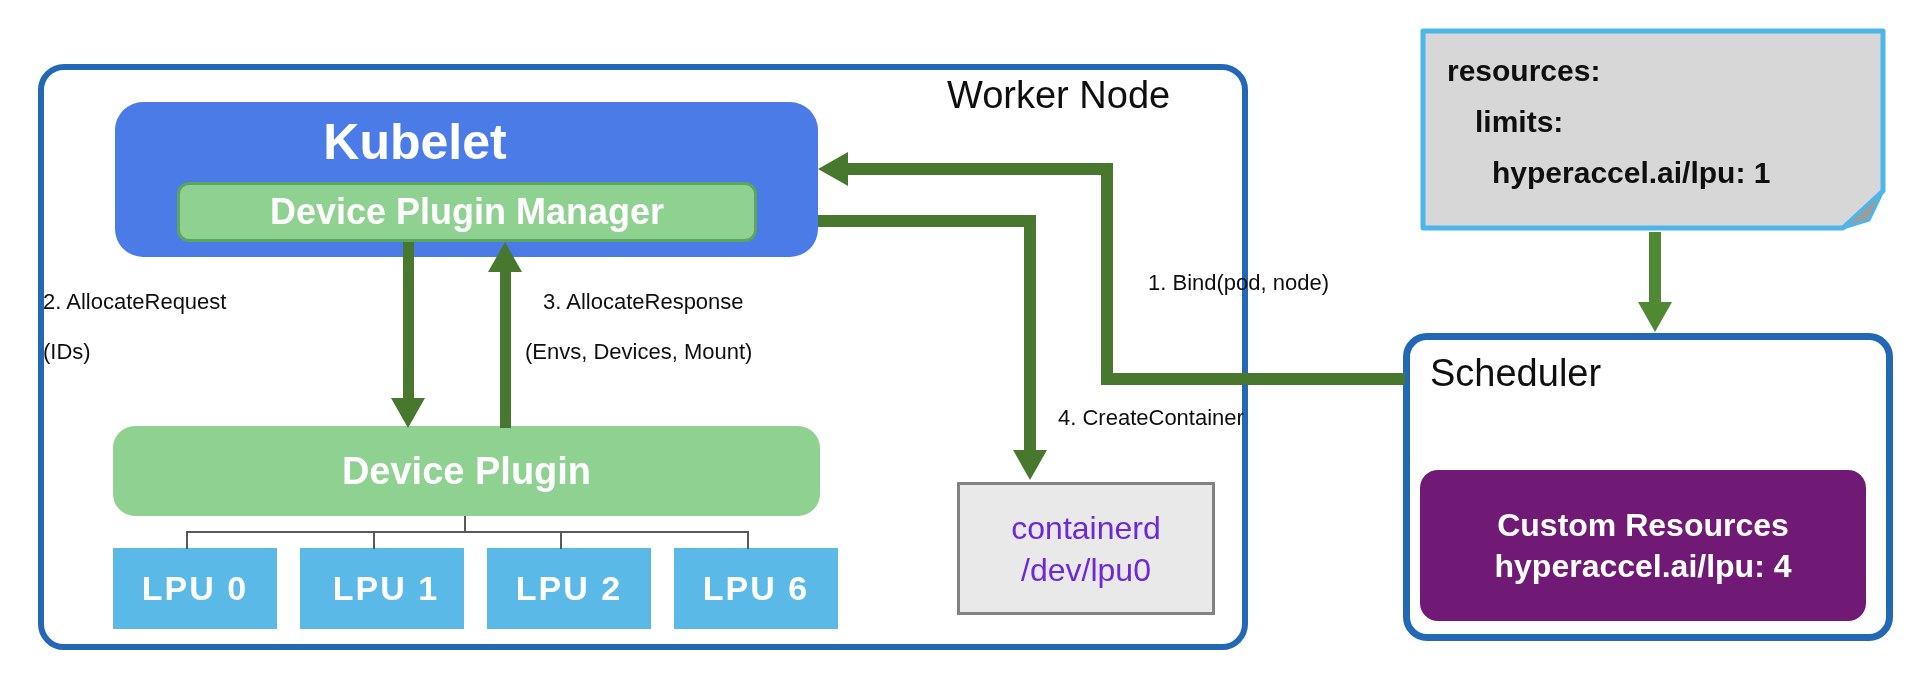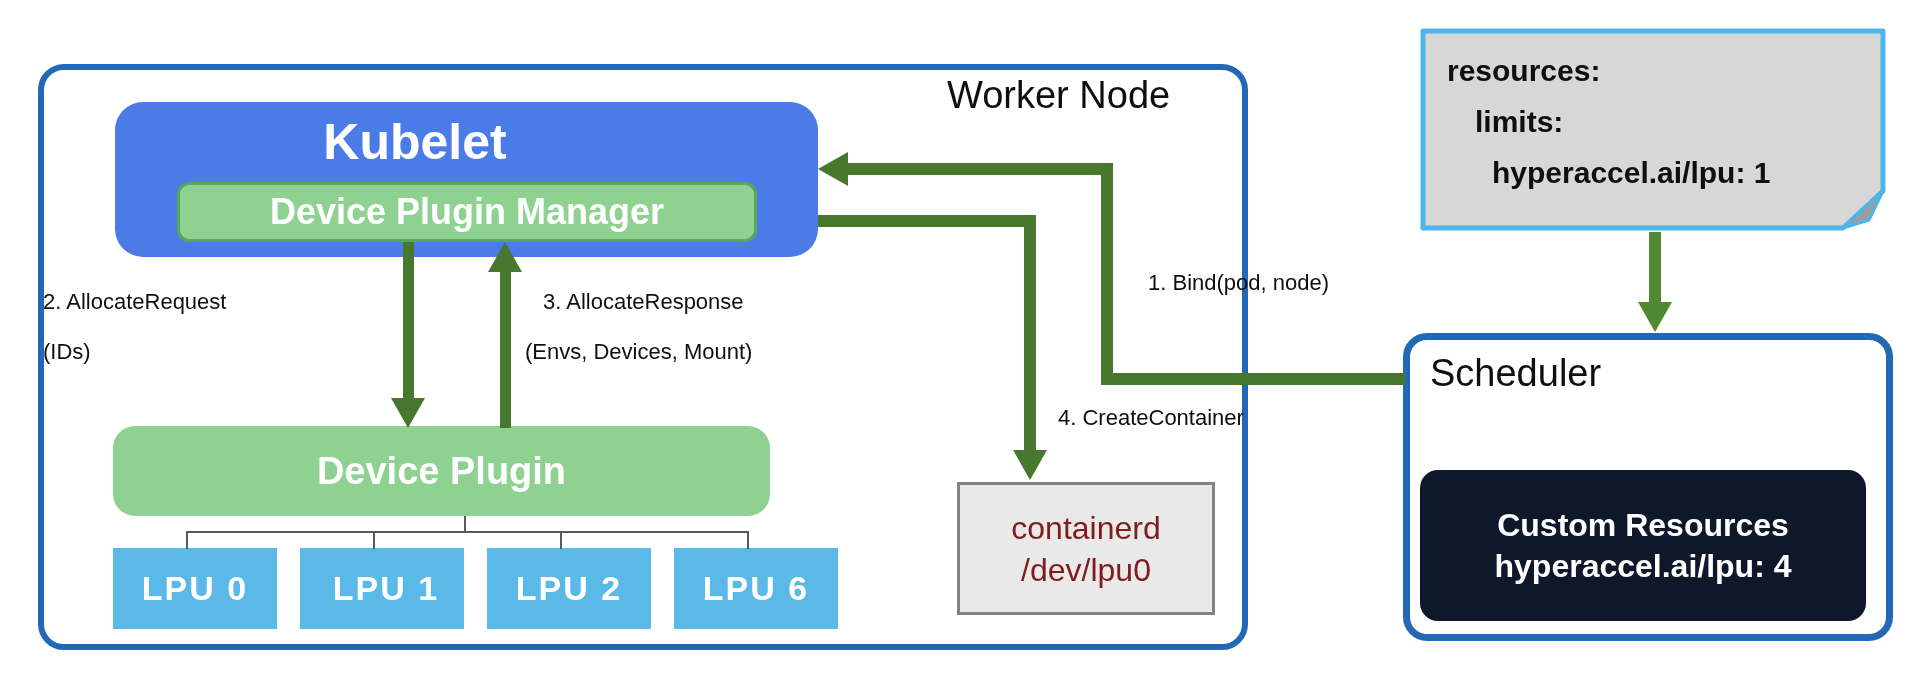--- a/index.html
+++ b/index.html
@@ -8,31 +8,31 @@
   .abs{position:absolute;box-sizing:border-box;}
   .flex-c{display:flex;align-items:center;justify-content:center;text-align:center;}
 
   
   .worker-box{left:38px;top:64px;width:1210px;height:586px;border:6px solid #2368B5;border-radius:26px;background:#ffffff;z-index:1;}
   .scheduler-box{left:1403px;top:333px;width:490px;height:308px;border:7px solid #2368B5;border-radius:24px;background:#ffffff;z-index:1;}
 
   
   .kubelet-box{left:115px;top:102px;width:703px;height:155px;background:#4A7BE7;border-radius:28px;z-index:2;}
   .dpm-box{left:177px;top:182px;width:580px;height:60px;background:#8ED190;border:3px solid #5AA660;border-radius:12px;z-index:3;}
-  .dp-box{left:113px;top:426px;width:657px;height:90px;background:#8ED190;border-radius:22px;z-index:2;}
+  .dp-box{left:113px;top:426px;width:707px;height:90px;background:#8ED190;border-radius:22px;z-index:2;}
   .lpu{top:548px;width:164px;height:81px;background:#5BB9E7;z-index:2;}
   .containerd-box{left:957px;top:482px;width:258px;height:133px;background:#E9E9E9;border:3px solid #828282;z-index:2;flex-direction:column;}
-  .custom-box{left:1420px;top:470px;width:446px;height:151px;background:#0f172a;border-radius:18px;z-index:2;flex-direction:column;}
+  .custom-box{left:1420px;top:470px;width:446px;height:151px;background:#701a75;border-radius:18px;z-index:2;flex-direction:column;}
   .note-box{left:1420px;top:28px;width:466px;height:203px;z-index:2;}
   .title{font-size:38px;font-weight:400;color:#0f0f0f;z-index:4;white-space:nowrap;}
   .kubelet-label{left:115px;top:104px;width:600px;height:76px;font-size:50px;font-weight:700;color:#ffffff;z-index:3;}
   .dpm-label{font-size:36px;font-weight:700;color:#ffffff;width:100%;height:100%;}
   .dp-label{font-size:38px;font-weight:700;color:#ffffff;width:100%;height:100%;}
   .lpu-label{font-size:34px;font-weight:700;color:#ffffff;width:100%;height:100%;letter-spacing:2px;}
-  .containerd-text{font-size:32px;color:#7f1d1d;line-height:42px;}
+  .containerd-text{font-size:32px;color:#6d28d9;line-height:42px;}
   .custom-text{font-size:32px;font-weight:700;color:#ffffff;line-height:41px;}
   .note-text{font-size:30px;font-weight:700;color:#0f0f0f;z-index:4;white-space:nowrap;}
   .flow-label{font-size:22px;color:#0f0f0f;z-index:6;white-space:nowrap;}
 
   
   .arr{background:#47782E;z-index:5;}
   .tri{width:0;height:0;z-index:5;}
   .tri-down{border-left:17px solid transparent;border-right:17px solid transparent;border-top:30px solid #47782E;}
   .tri-up{border-left:17px solid transparent;border-right:17px solid transparent;border-bottom:30px solid #47782E;}
   .tri-left{border-top:17px solid transparent;border-bottom:17px solid transparent;border-right:30px solid #47782E;}

